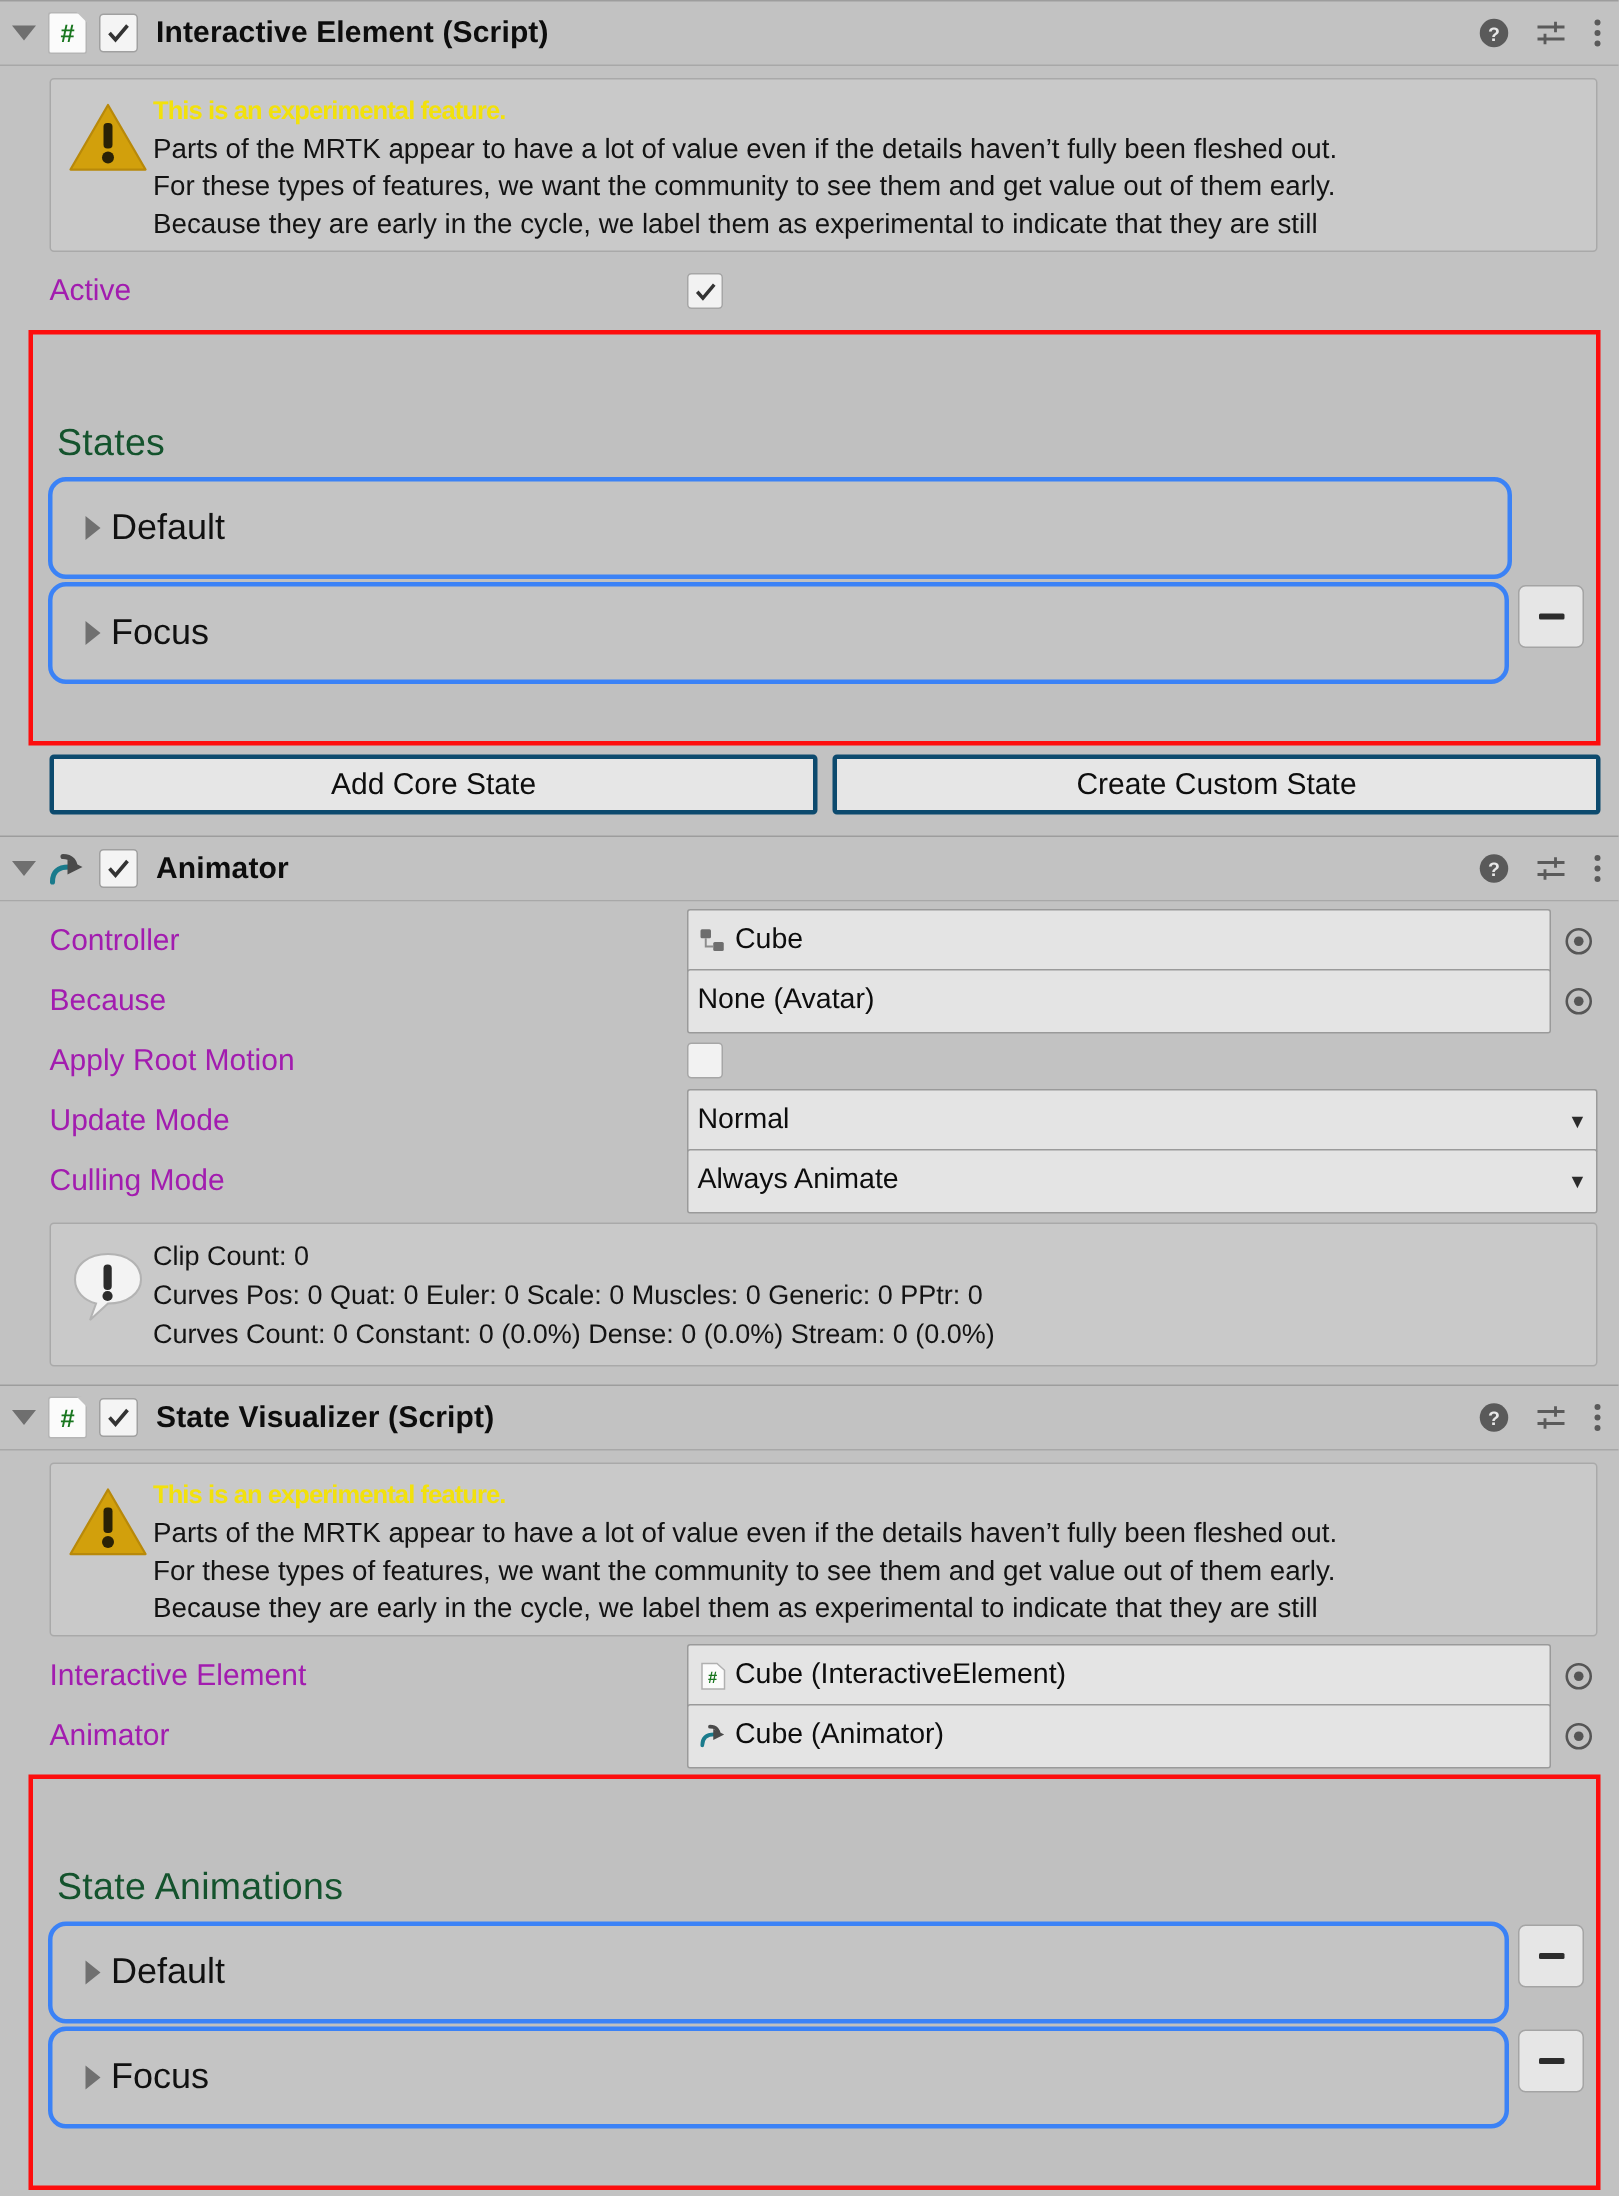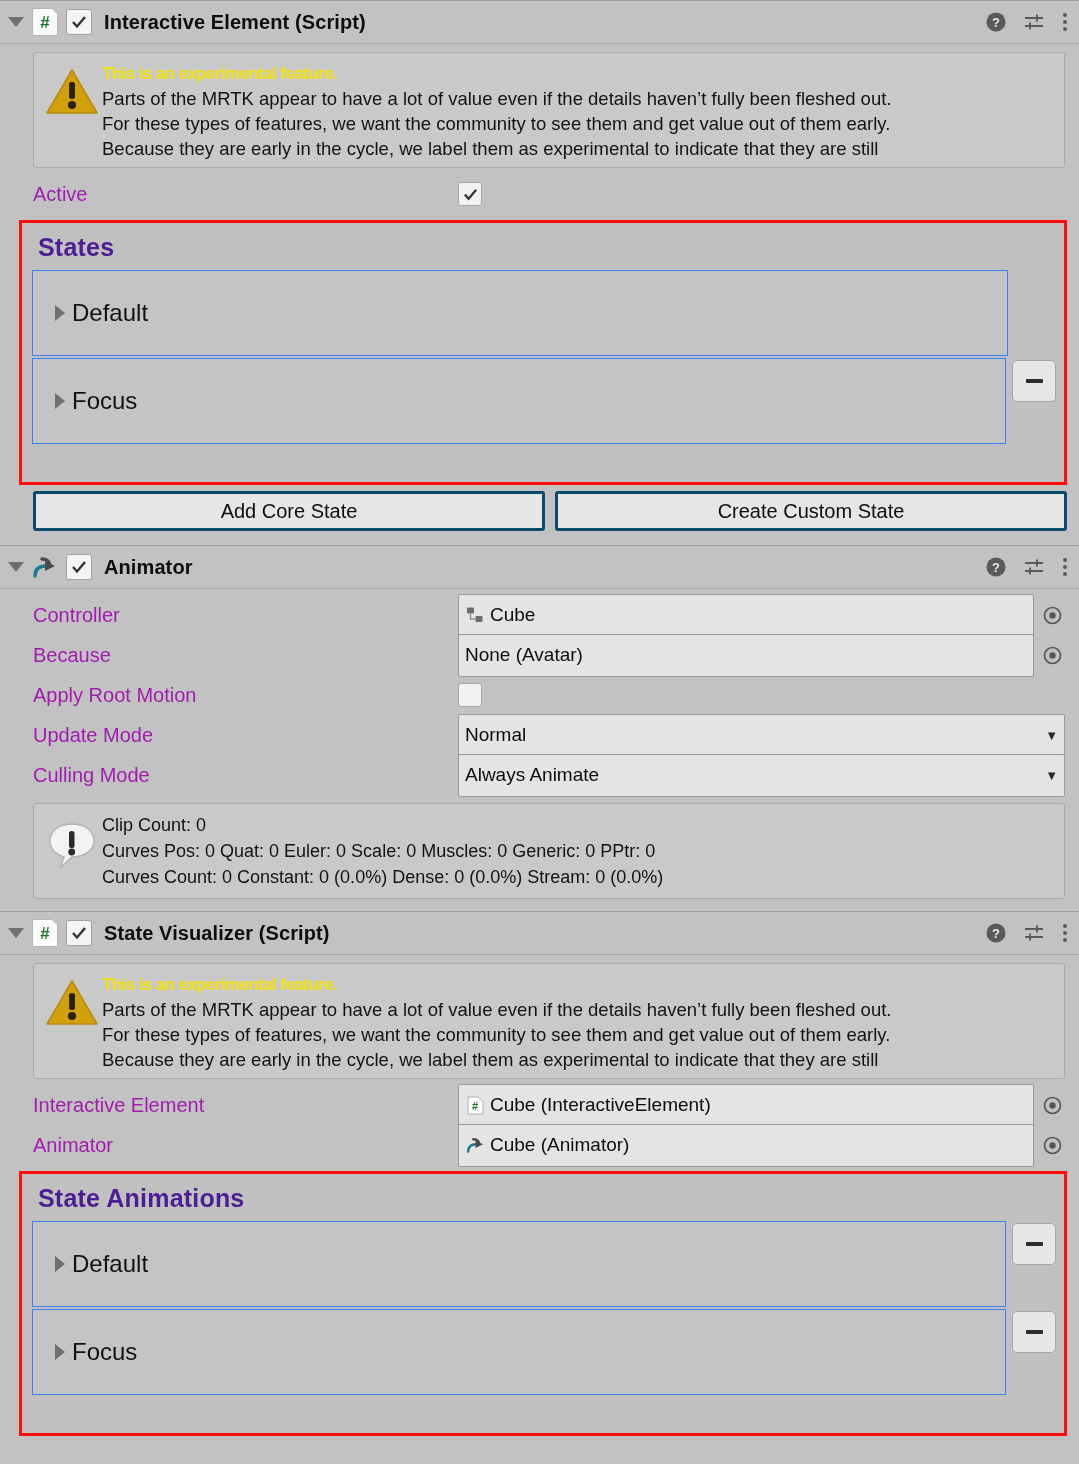--- a/index.html
+++ b/index.html
@@ -106,27 +106,27 @@
 
   
   .redbox{
     margin:6px 12px 0 19px;
     border:3px solid #fd0d0d;
     background:#c0c0c0;
     box-sizing:border-box;
     padding:4px 8px 8px 10px;
   }
   .section-title{
-    font-size:25px;color:#4c1d95;font-weight:bold;
-    padding:6px 0 8px 6px;letter-spacing:.2px;
+    font-size:25px;color:#14532d;font-weight:normal;
+    padding:6px 0 8px 6px;letter-spacing:.2px;margin-top:48px;
   }
   .list-row{display:flex;align-items:flex-start;}
   .state-item{
-    flex:1 1 auto;height:86px;
-    background:#c4c4c4;border:1px solid #3b82f6;border-radius:0;
+    flex:1 1 auto;height:68px;
+    background:#c4c4c4;border:3px solid #3b82f6;border-radius:12px;
     display:flex;align-items:center;padding-left:22px;
     box-sizing:border-box;margin-bottom:2px;
   }
   .state-item .tri{
     width:0;height:0;
     border-top:8px solid transparent;
     border-bottom:8px solid transparent;
     border-left:10px solid #707070;
     margin-right:7px;
   }

